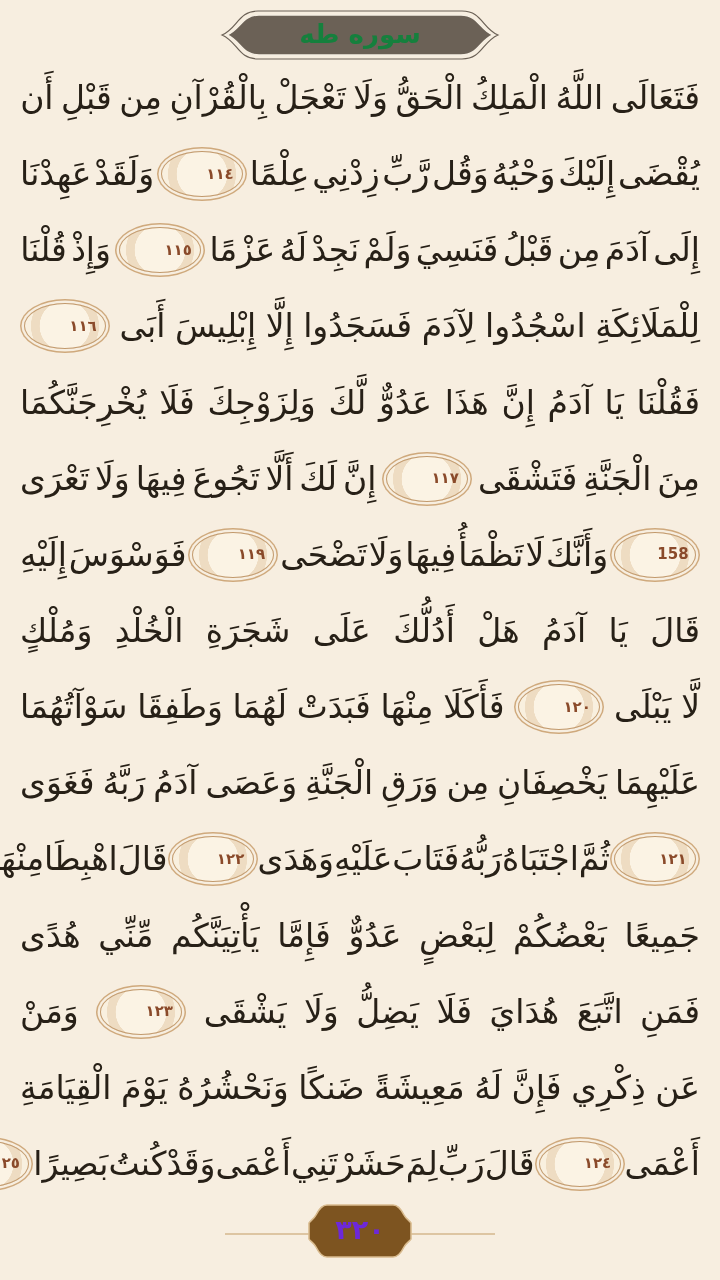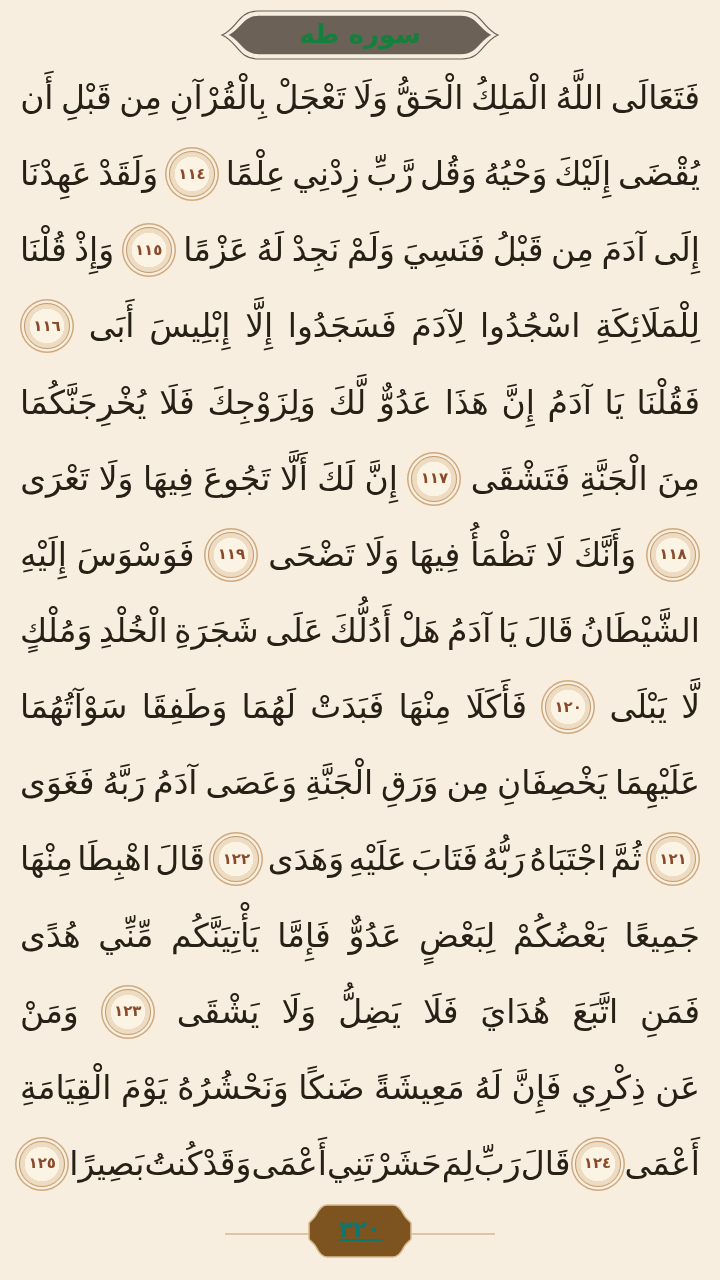--- a/index.html
+++ b/index.html
@@ -33,32 +33,33 @@
   }
   
   .verse-badge{
     flex:0 0 auto;display:inline-flex;align-items:center;justify-content:center;
     width:44px;height:44px;border-radius:50%;
     background:radial-gradient(circle,#fbf3e4 0 55%,#eedcc2 56% 74%,#f9f0df 75%);
     border:1.6px solid #c29a6d;
     box-shadow:0 0 0 2.5px #f7eee0,0 0 0 4px #cfa97c;
     color:#8a4a2a;font-size:15px;font-weight:bold;line-height:1;
     margin:0 4px;
+    padding-left:36px;
   }
   
   .page-footer{position:absolute;left:0;right:0;bottom:14px;height:66px;}
   .footer-rule{
     position:absolute;top:33px;left:50%;transform:translateX(-50%);
     width:270px;height:2px;background:#ddc5a2;
   }
   .page-badge{position:absolute;top:0;left:50%;transform:translateX(-50%);width:104px;height:62px;}
   .page-badge svg{position:absolute;inset:0;}
   .page-number{
     position:absolute;inset:0;display:flex;align-items:center;justify-content:center;
-    color:#0f766e;font-size:23px;font-weight:bold;padding-bottom:4px;text-decoration:underline;
+    color:#6d28d9;font-size:27px;font-weight:bold;padding-bottom:4px;
   }
 </style>
 </head>
 <body>
 
 <div class="surah-banner">
   <svg viewBox="0 0 280 54">
     <path d="M2,27 C18,20 18,3 38,3 L242,3 C262,3 262,20 278,27 C262,34 262,51 242,51 L38,51 C18,51 18,34 2,27 Z" fill="none" stroke="#6b6156" stroke-width="1.2"></path>
     <path d="M7,27 C21,21 22,7 39,7 L241,7 C258,7 259,21 273,27 C259,33 258,47 241,47 L39,47 C22,47 21,33 7,27 Z" fill="#6b6156" stroke="#f5eee2" stroke-width="1.4"></path>
   </svg>
@@ -133,33 +134,32 @@
       <span class="verse-badge">١١٧</span>
       <span class="w">إِنَّ</span>
       <span class="w">لَكَ</span>
       <span class="w">أَلَّا</span>
       <span class="w">تَجُوعَ</span>
       <span class="w">فِيهَا</span>
       <span class="w">وَلَا</span>
       <span class="w">تَعْرَى</span>
     </div>
     <div class="line">
-      <span class="verse-badge">١١٨</span>
+      <span class="verse-badge">158</span>
       <span class="w">وَأَنَّكَ</span>
       <span class="w">لَا</span>
       <span class="w">تَظْمَأُ</span>
       <span class="w">فِيهَا</span>
       <span class="w">وَلَا</span>
       <span class="w">تَضْحَى</span>
       <span class="verse-badge">١١٩</span>
       <span class="w">فَوَسْوَسَ</span>
       <span class="w">إِلَيْهِ</span>
     </div>
     <div class="line">
-      <span class="w">الشَّيْطَانُ</span>
       <span class="w">قَالَ</span>
       <span class="w">يَا</span>
       <span class="w">آدَمُ</span>
       <span class="w">هَلْ</span>
       <span class="w">أَدُلُّكَ</span>
       <span class="w">عَلَى</span>
       <span class="w">شَجَرَةِ</span>
       <span class="w">الْخُلْدِ</span>
       <span class="w">وَمُلْكٍ</span>
     </div>

